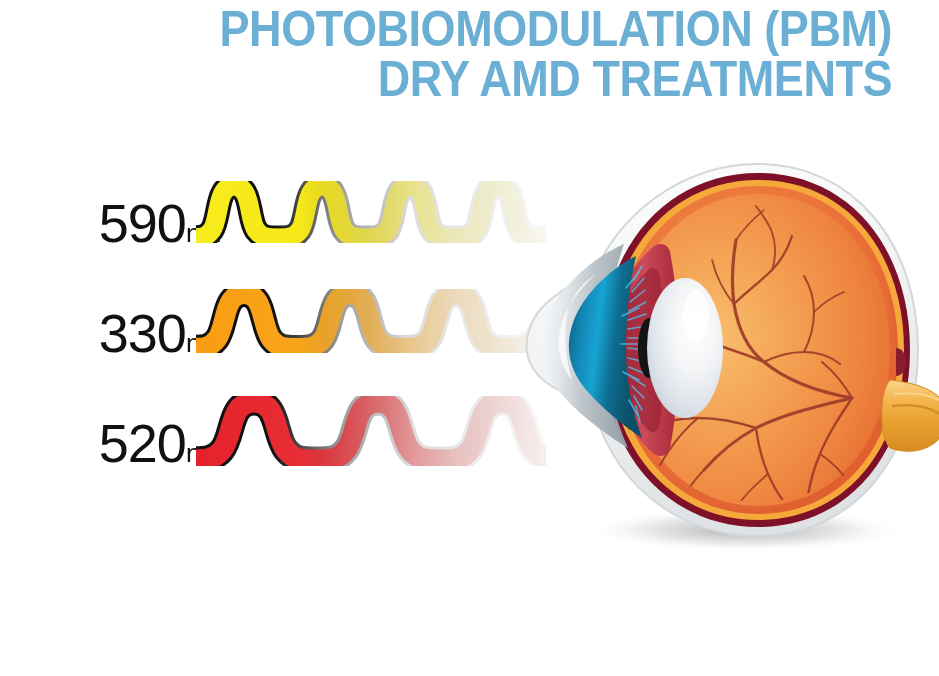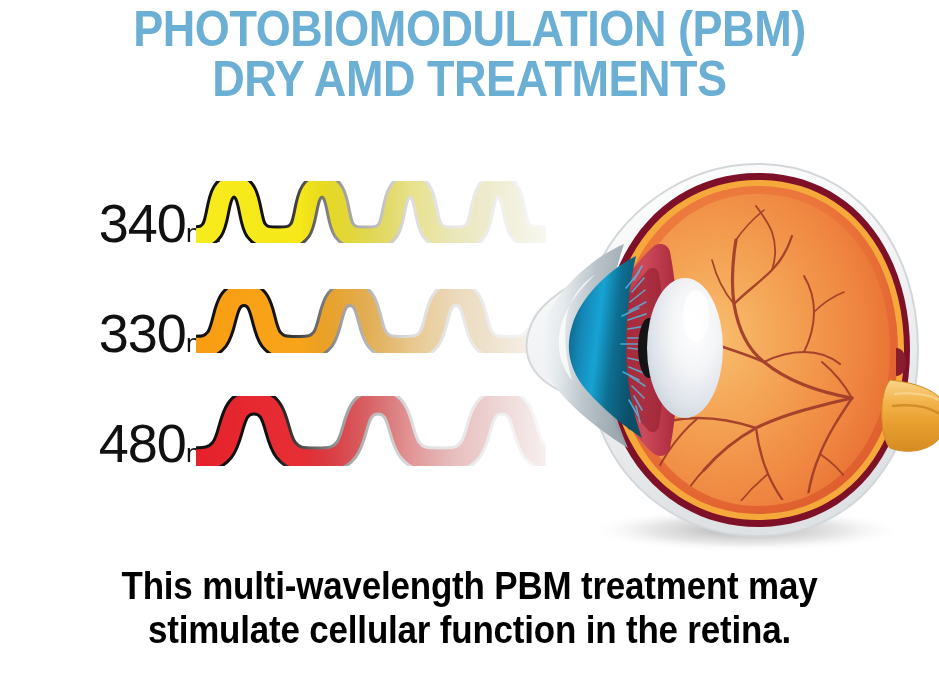--- a/index.html
+++ b/index.html
@@ -16,21 +16,21 @@
     overflow: hidden;
     font-family: "Liberation Sans", "DejaVu Sans", sans-serif;
   }
 
   
   #title-block {
     position: absolute;
     left: 0;
     top: 6px;
     width: 939px;
-    text-align: center;
+    text-align: right;
     line-height: 0.95;
   }
   .title-line {
     display: block;
     font-family: "Liberation Sans Narrow", "Liberation Sans", sans-serif;
     font-weight: 700;
     font-size: 50px;
     letter-spacing: -0.5px;
     transform: scaleX(0.90);
     transform-origin: center center;
@@ -107,27 +107,27 @@
 <body>
 
 <div id="stage">
 
   <div id="title-block">
     <span class="title-line" id="title-line-1" style="color: rgb(107, 175, 212);">PHOTOBIOMODULATION (PBM)</span>
     <span class="title-line" id="title-line-2" style="color: rgb(107, 175, 212);">DRY AMD TREATMENTS</span>
   </div>
 
   <div class="wl-label" id="wl-590">
-    <span class="wl-num">340</span><span class="wl-unit">nm</span>
+    <span class="wl-num">590</span><span class="wl-unit">nm</span>
   </div>
   <div class="wl-label" id="wl-660">
     <span class="wl-num">330</span><span class="wl-unit">nm</span>
   </div>
   <div class="wl-label" id="wl-850">
-    <span class="wl-num">480</span><span class="wl-unit">nm</span>
+    <span class="wl-num">520</span><span class="wl-unit">nm</span>
   </div>
 
   <svg id="waves" viewBox="0 0 350 360">
     <defs>
 
       <linearGradient id="fadeGrad" x1="0" y1="0" x2="1" y2="0">
         <stop offset="0.00" stop-color="#ffffff" stop-opacity="1"></stop>
         <stop offset="0.30" stop-color="#ffffff" stop-opacity="1"></stop>
         <stop offset="0.52" stop-color="#ffffff" stop-opacity="0.62"></stop>
         <stop offset="0.74" stop-color="#ffffff" stop-opacity="0.26"></stop>
@@ -475,18 +475,14 @@
       <path d="M 193,232 L 177,224"></path>
       <path d="M 192,268 L 183,252"></path>
     </g>
 
     <ellipse cx="203" cy="200" rx="11" ry="30" fill="#141414"></ellipse>
 
     <ellipse cx="239" cy="200" rx="38" ry="70" fill="url(#lensG)"></ellipse>
     <ellipse cx="250" cy="168" rx="13" ry="26" fill="#FFFFFF" opacity="0.78"></ellipse>
   </svg>
 
-  <div id="caption-block">
-    <span class="caption-line" id="caption-line-1" style="color: rgb(0, 0, 0);">This multi-wavelength PBM treatment may</span>
-    <span class="caption-line" id="caption-line-2" style="color: rgb(0, 0, 0);">stimulate cellular function in the retina.</span>
-  </div>
 
 </div>
 
 </body></html>

